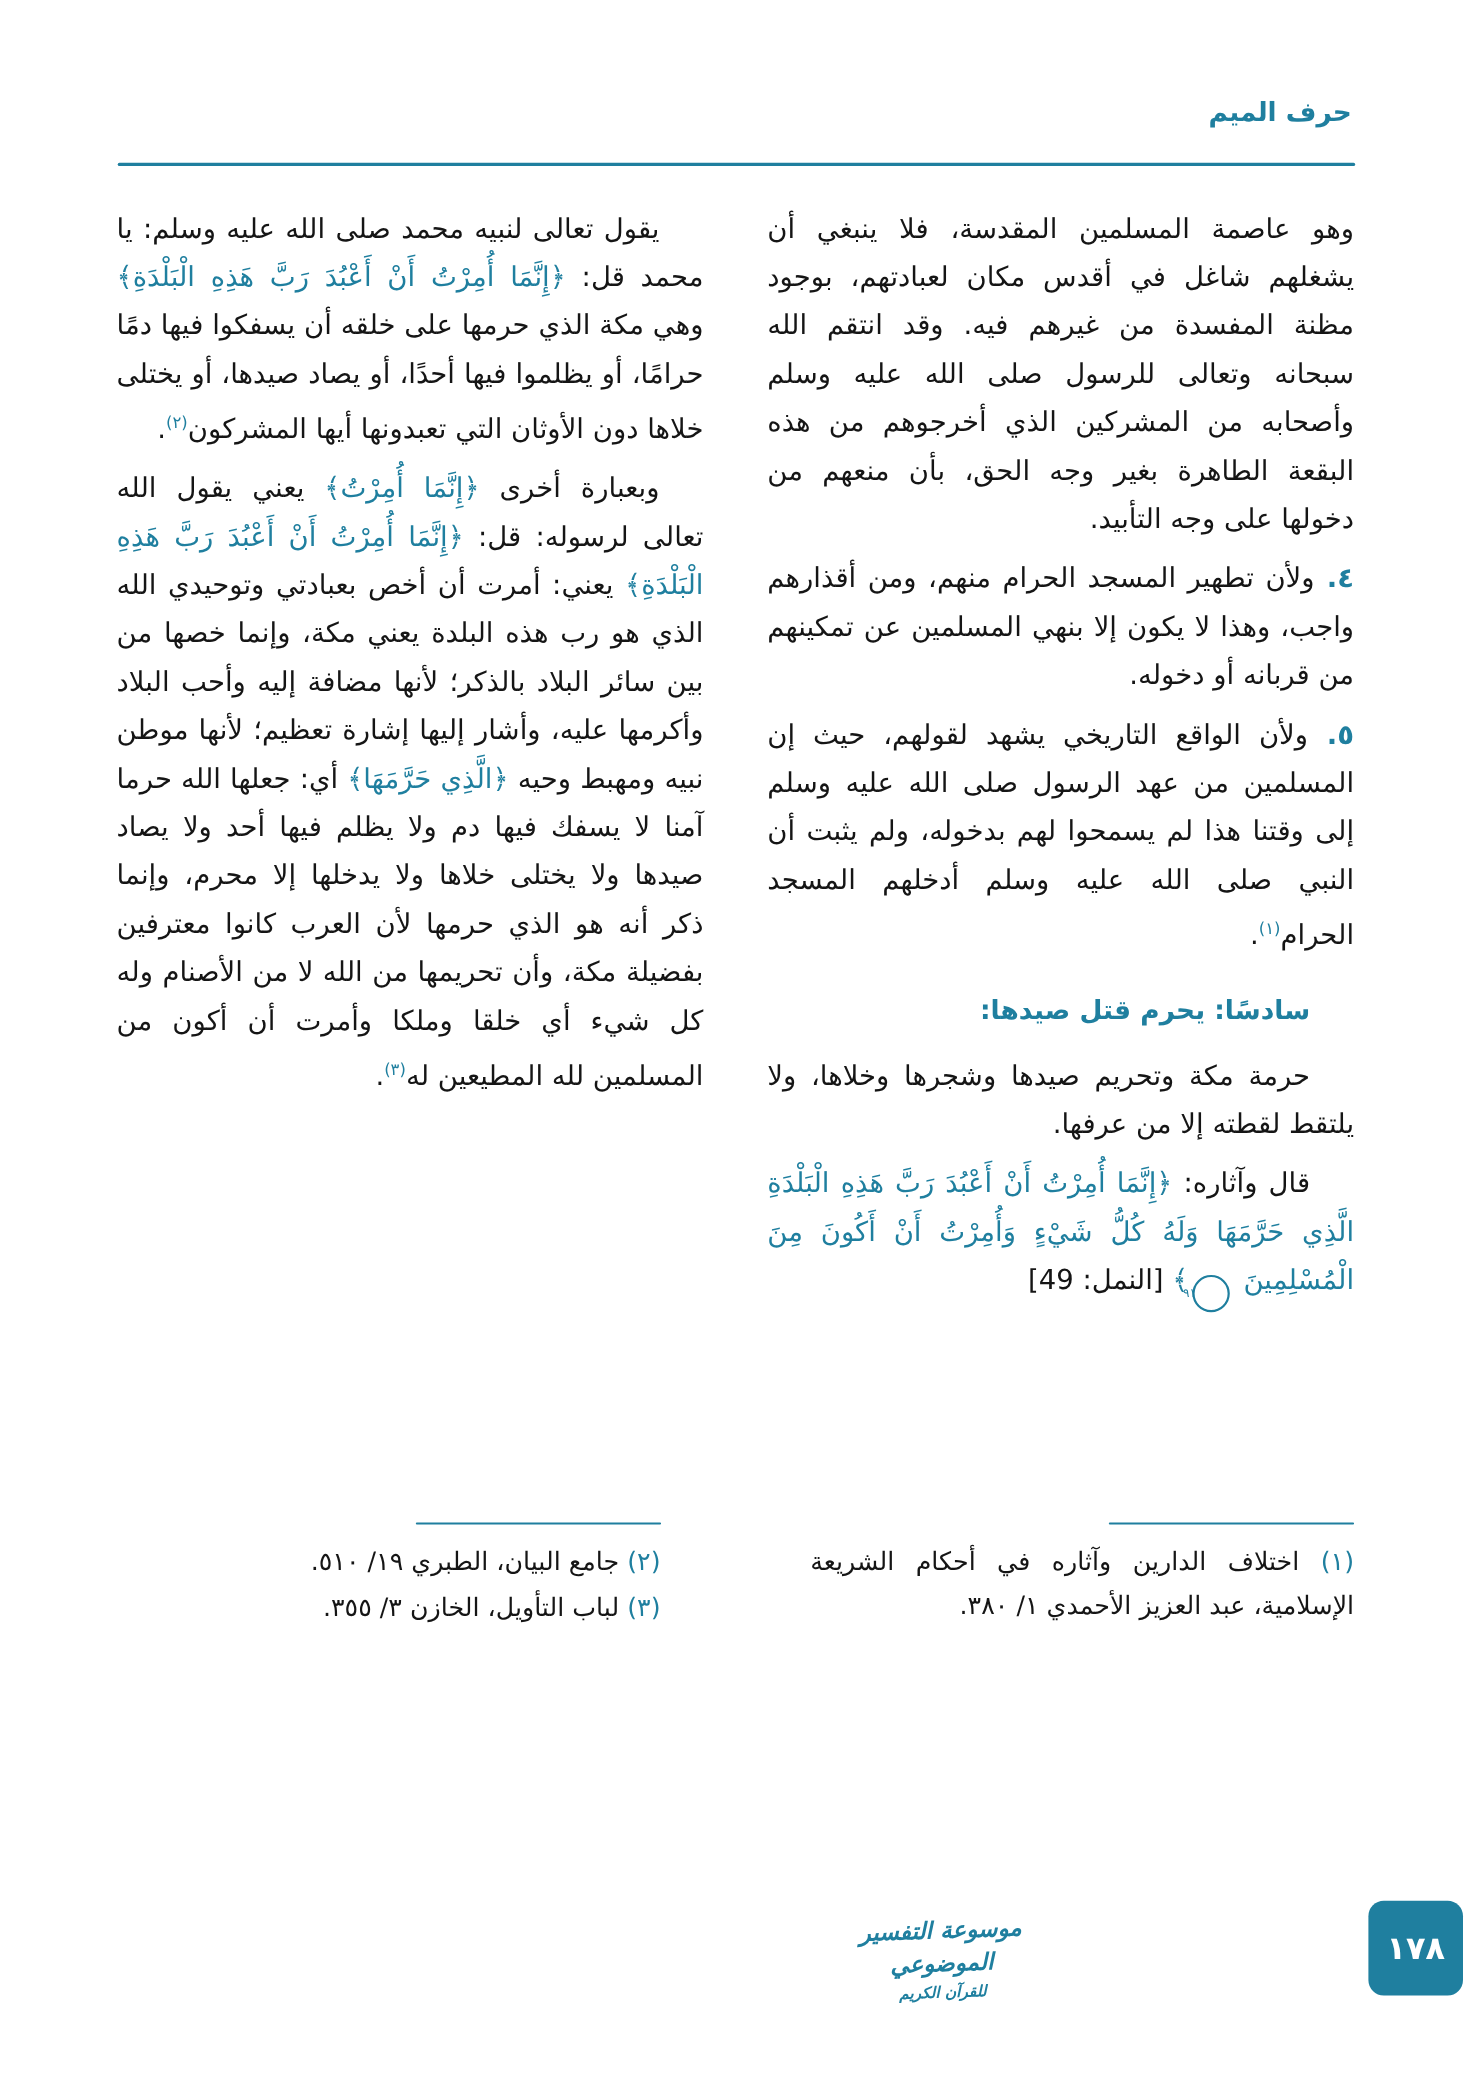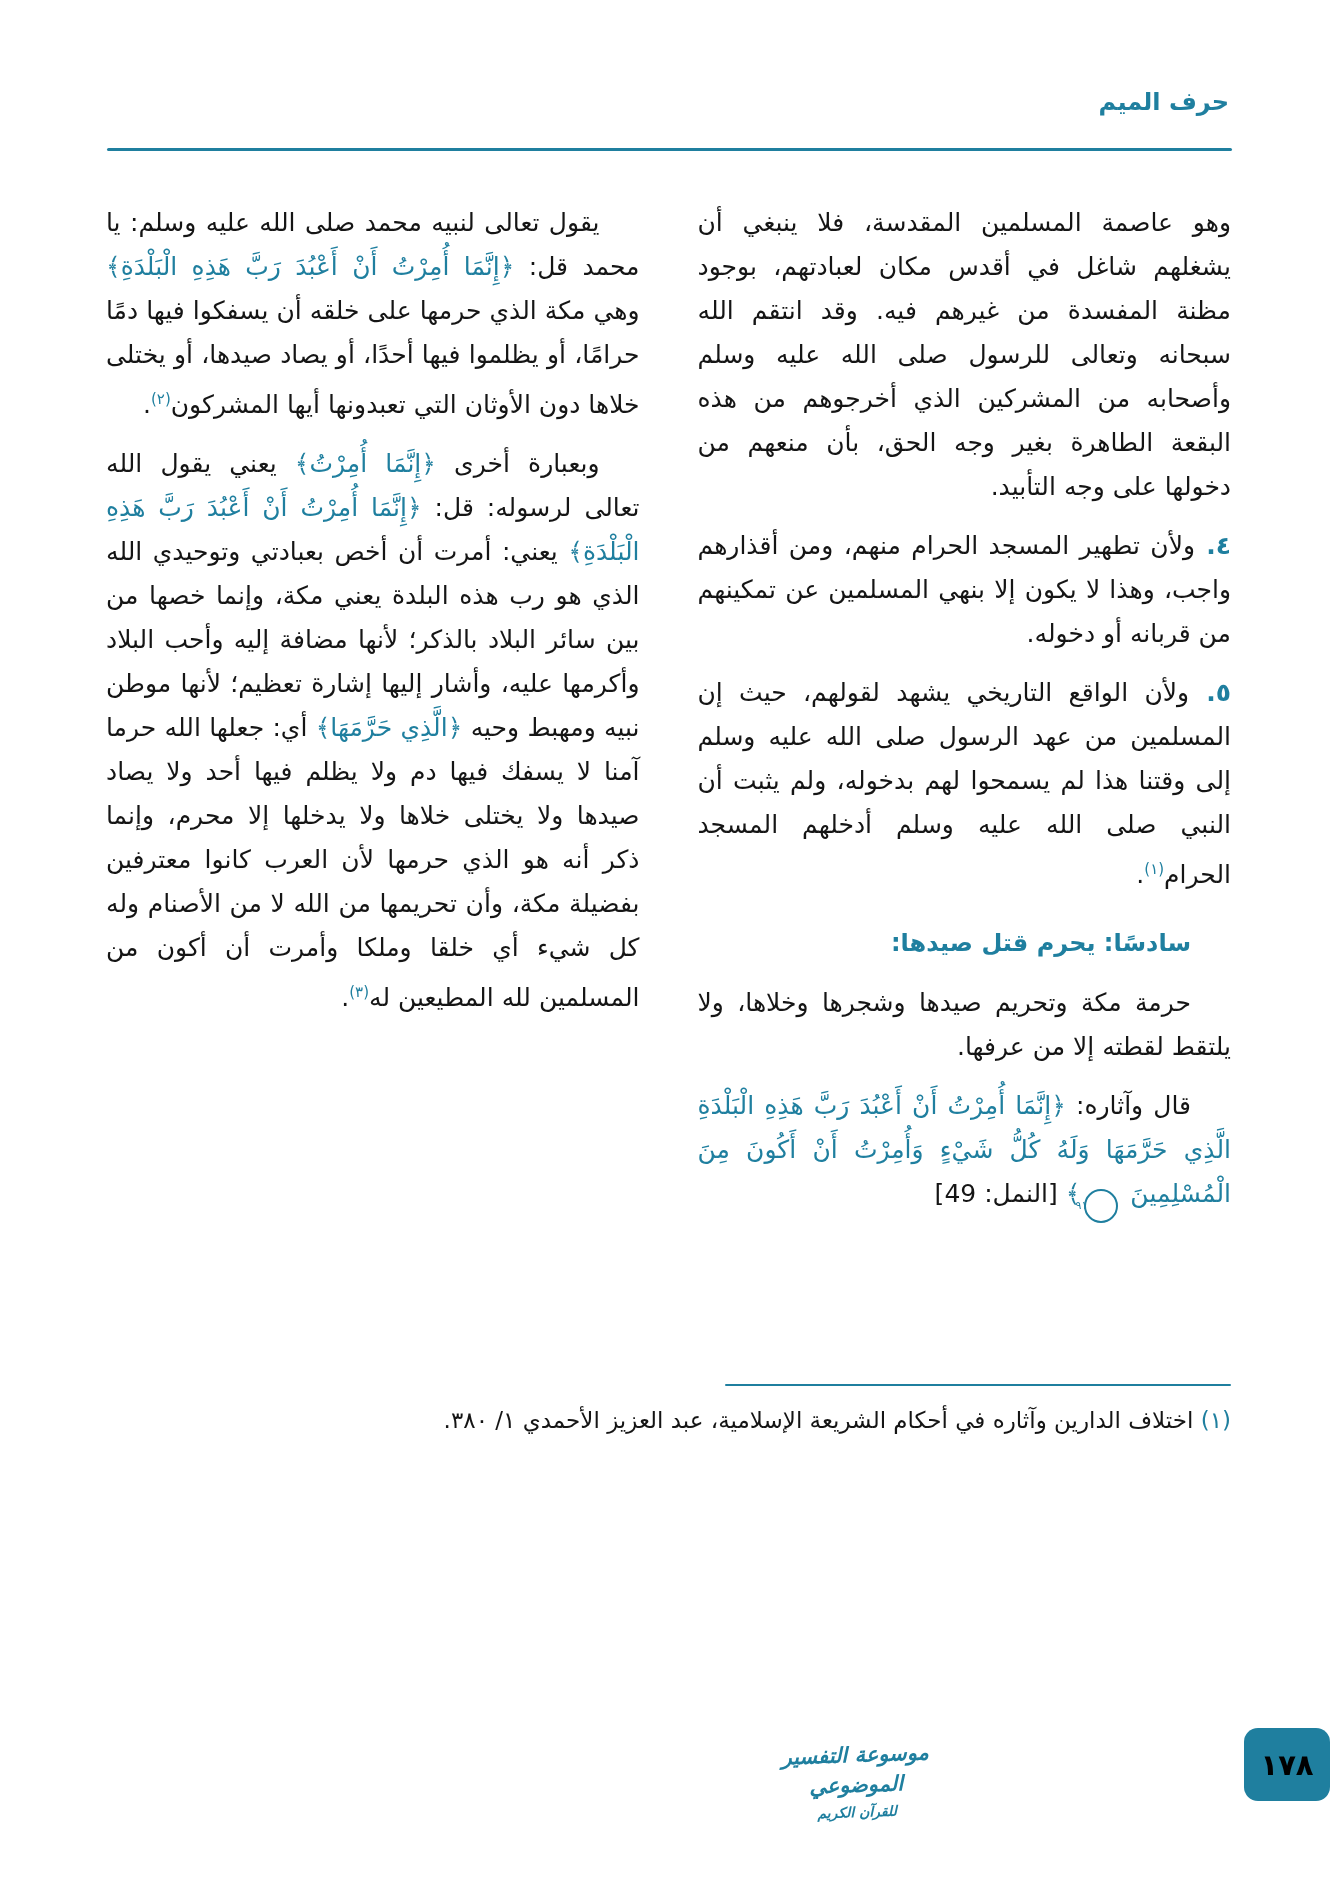--- a/index.html
+++ b/index.html
@@ -15,21 +15,21 @@
   }
   .header-rule {
     position:absolute; top:148px; right:107px; left:107px; height:3px;
     background:var(--accent); border-radius:2px;
   }
   .main {
     position:absolute; top:186px; right:108px; left:106px; height:1186px;
     display:flex; gap:58px; overflow:hidden;
   }
   .col { flex:1 1 0; min-width:0; text-align:justify; font-size:25px; line-height:44px; }
-  .block-p { margin:15px 0 10px; }
+  .block-p { margin:0 0 10px; }
   .indent { text-indent:40px; }
   .block-h {
     color:var(--accent); font-weight:700; font-size:24px;
     margin:24px 0 16px; text-indent:40px;
   }
   .seg-q { color:var(--accent); }
   .seg-num { color:var(--accent); font-weight:700; }
   .seg-f { color:var(--accent); font-size:15px; vertical-align:9px; }
   .seg-fnnum { color:var(--accent); }
   .seg-ayah {
@@ -45,22 +45,22 @@
   .fn-col-left { padding-left:0; padding-right:78px; }
   .fn-rule { width:45%; height:2px; background:var(--accent); border-radius:1px; margin-bottom:14px; }
   .block-fn { margin-bottom:2px; }
   .logo {
     position:absolute; top:1740px; right:388px; width:190px; text-align:center;
     color:var(--accent); transform:rotate(-2deg);
   }
   .logo-line1 { font-size:21px; font-weight:700; font-style:italic; line-height:30px; }
   .logo-line2 { font-size:14px; font-weight:700; font-style:italic; line-height:20px; margin-top:2px; }
   .page-tab {
-    position:absolute; top:1728px; right:9px; width:86px; height:73px;
-    background:var(--accent); border-radius:14px; color:#000000;
+    position:absolute; top:1728px; right:9px; width:86px; height:86px;
+    background:var(--accent); border-radius:14px; color:#ffffff;
     display:flex; align-items:center; justify-content:center;
     font-size:29px; font-weight:700;
   }
 </style>
 </head>
 <body>
 
 <div class="header-title">حرف الميم</div>
 <div class="header-rule"></div>
 
@@ -79,20 +79,27 @@
     </div>
 </div>
 
 <div class="footnotes">
   <div class="fn-col">
     <div class="fn-rule"></div>
     <div>
         <div class="block block-fn"><span class="seg seg-fnnum">(١) </span><span class="seg seg-n">اختلاف الدارين وآثاره في أحكام الشريعة الإسلامية، عبد العزيز الأحمدي ١/ ٣٨٠.</span></div>
       </div>
   </div>
+  <div class="fn-col fn-col-left">
+    <div class="fn-rule"></div>
+    <div>
+        <div class="block block-fn"><span class="seg seg-fnnum">(٢) </span><span class="seg seg-n">جامع البيان، الطبري ١٩/ ٥١٠.</span></div>
+        <div class="block block-fn"><span class="seg seg-fnnum">(٣) </span><span class="seg seg-n">لباب التأويل، الخازن ٣/ ٣٥٥.</span></div>
+      </div>
+  </div>
 </div>
 
 <div class="logo">
   <div class="logo-line1">موسوعة التفسير الموضوعي</div>
   <div class="logo-line2">للقرآن الكريم</div>
 </div>
 
 <div class="page-tab">
   <span>١٧٨</span>
 </div>

